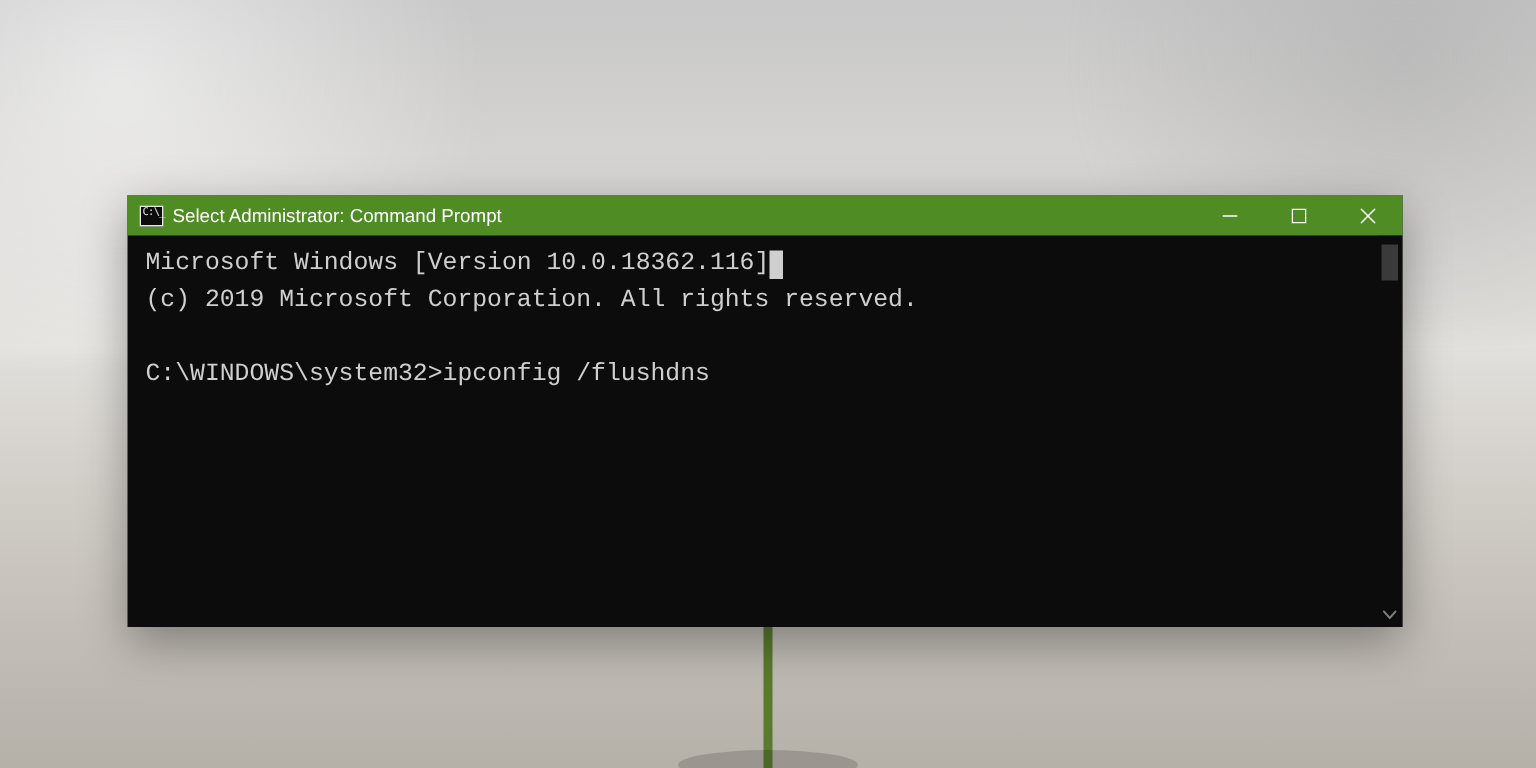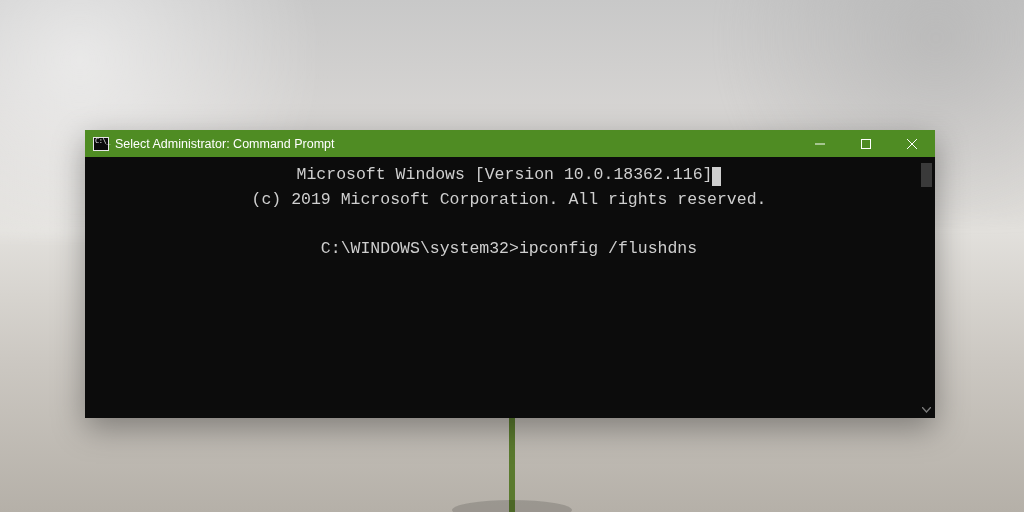--- a/index.html
+++ b/index.html
@@ -58,21 +58,20 @@
     .console-area {
       flex: 1;
       position: relative;
       padding: 6px 14px 8px 12px;
       font-family: Consolas, "Courier New", monospace;
       font-size: 16.5px;
       color: #cfcfcf;
       line-height: 1.5;
       white-space: pre;
       overflow: hidden;
-      text-align: center;
     }
     .cursor {
       display:inline-block;
       width: 9px; height: 19px;
       background:#cfcfcf;
       vertical-align: text-bottom;
       margin-left: 0;
       transform: translateY(2px);
     }
     .scrollbar {

